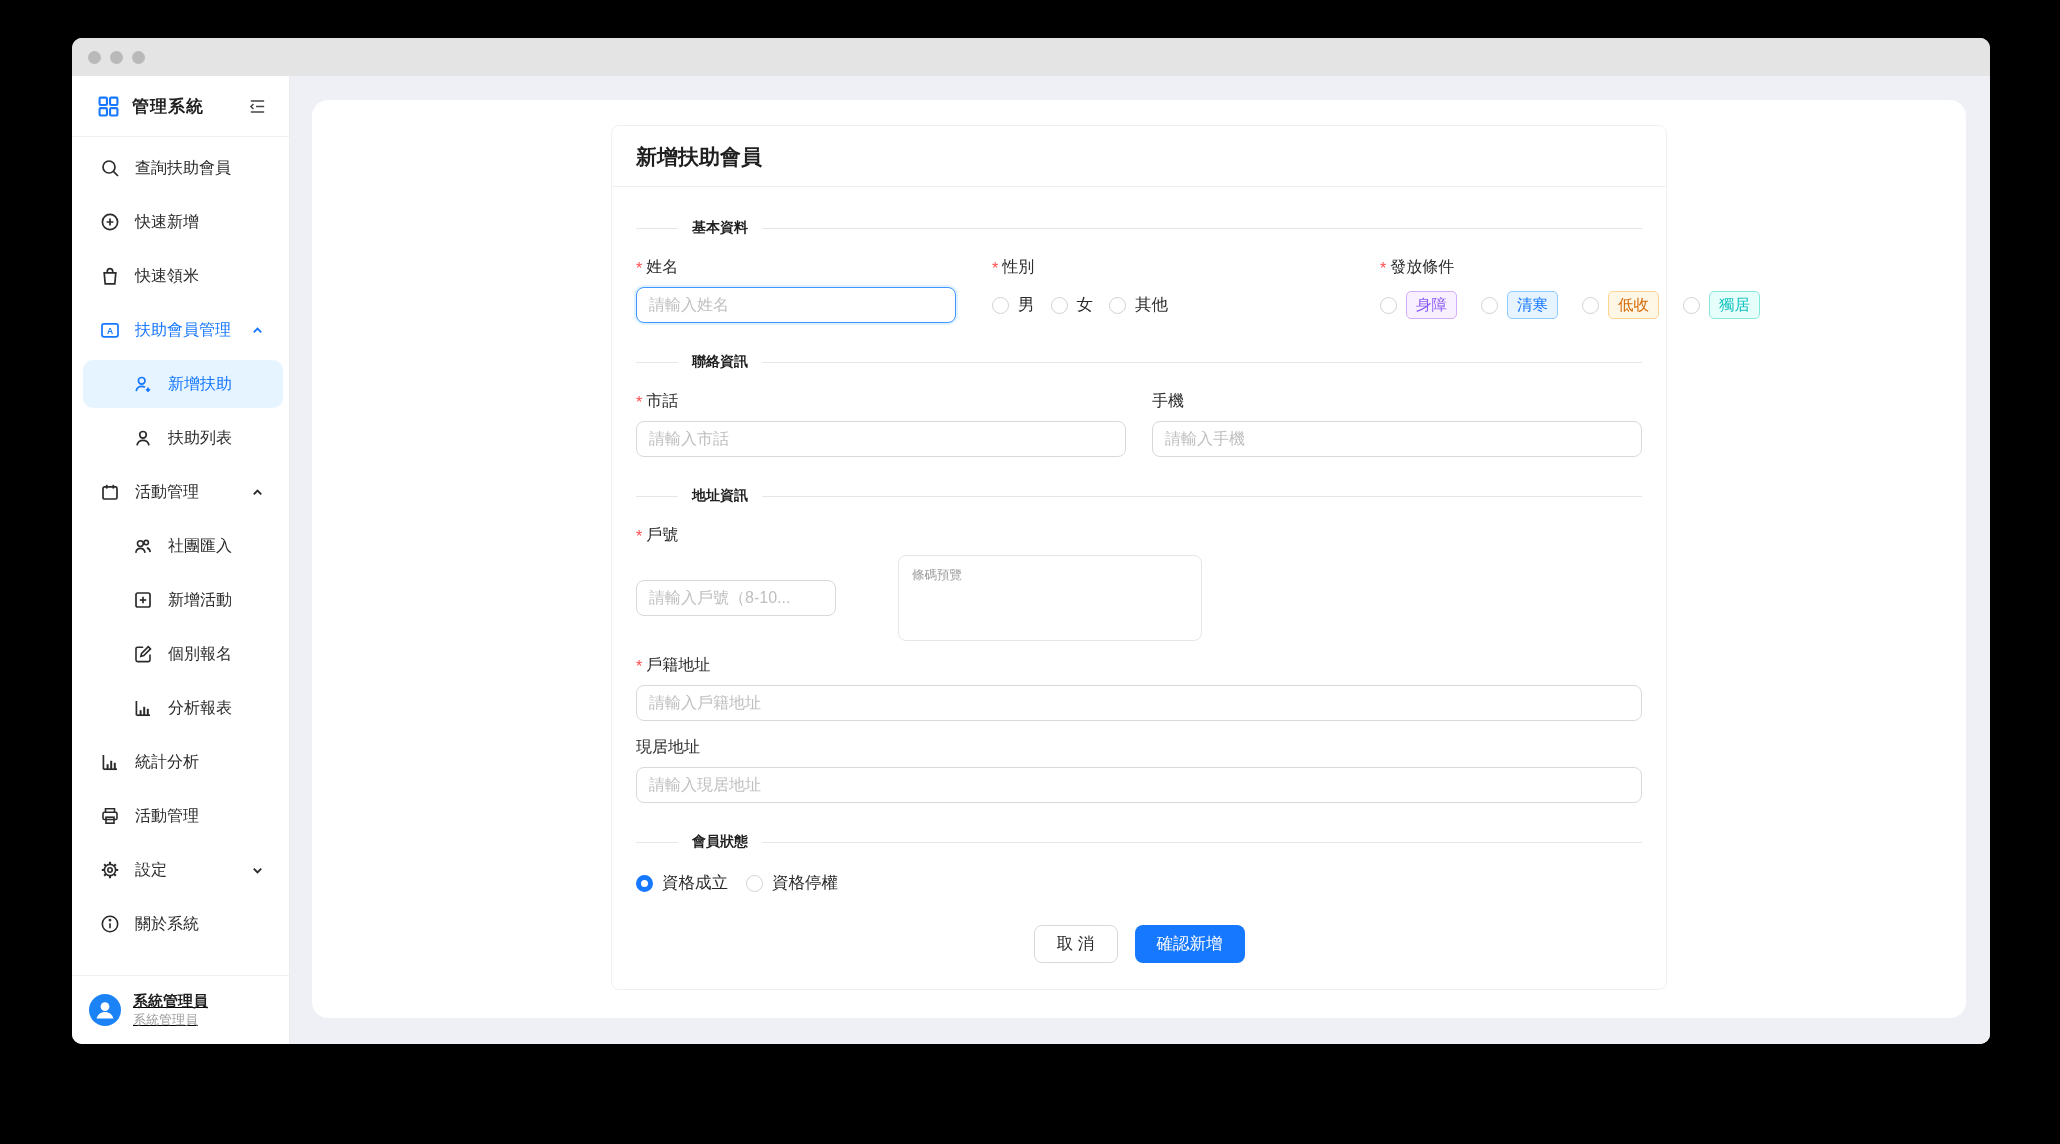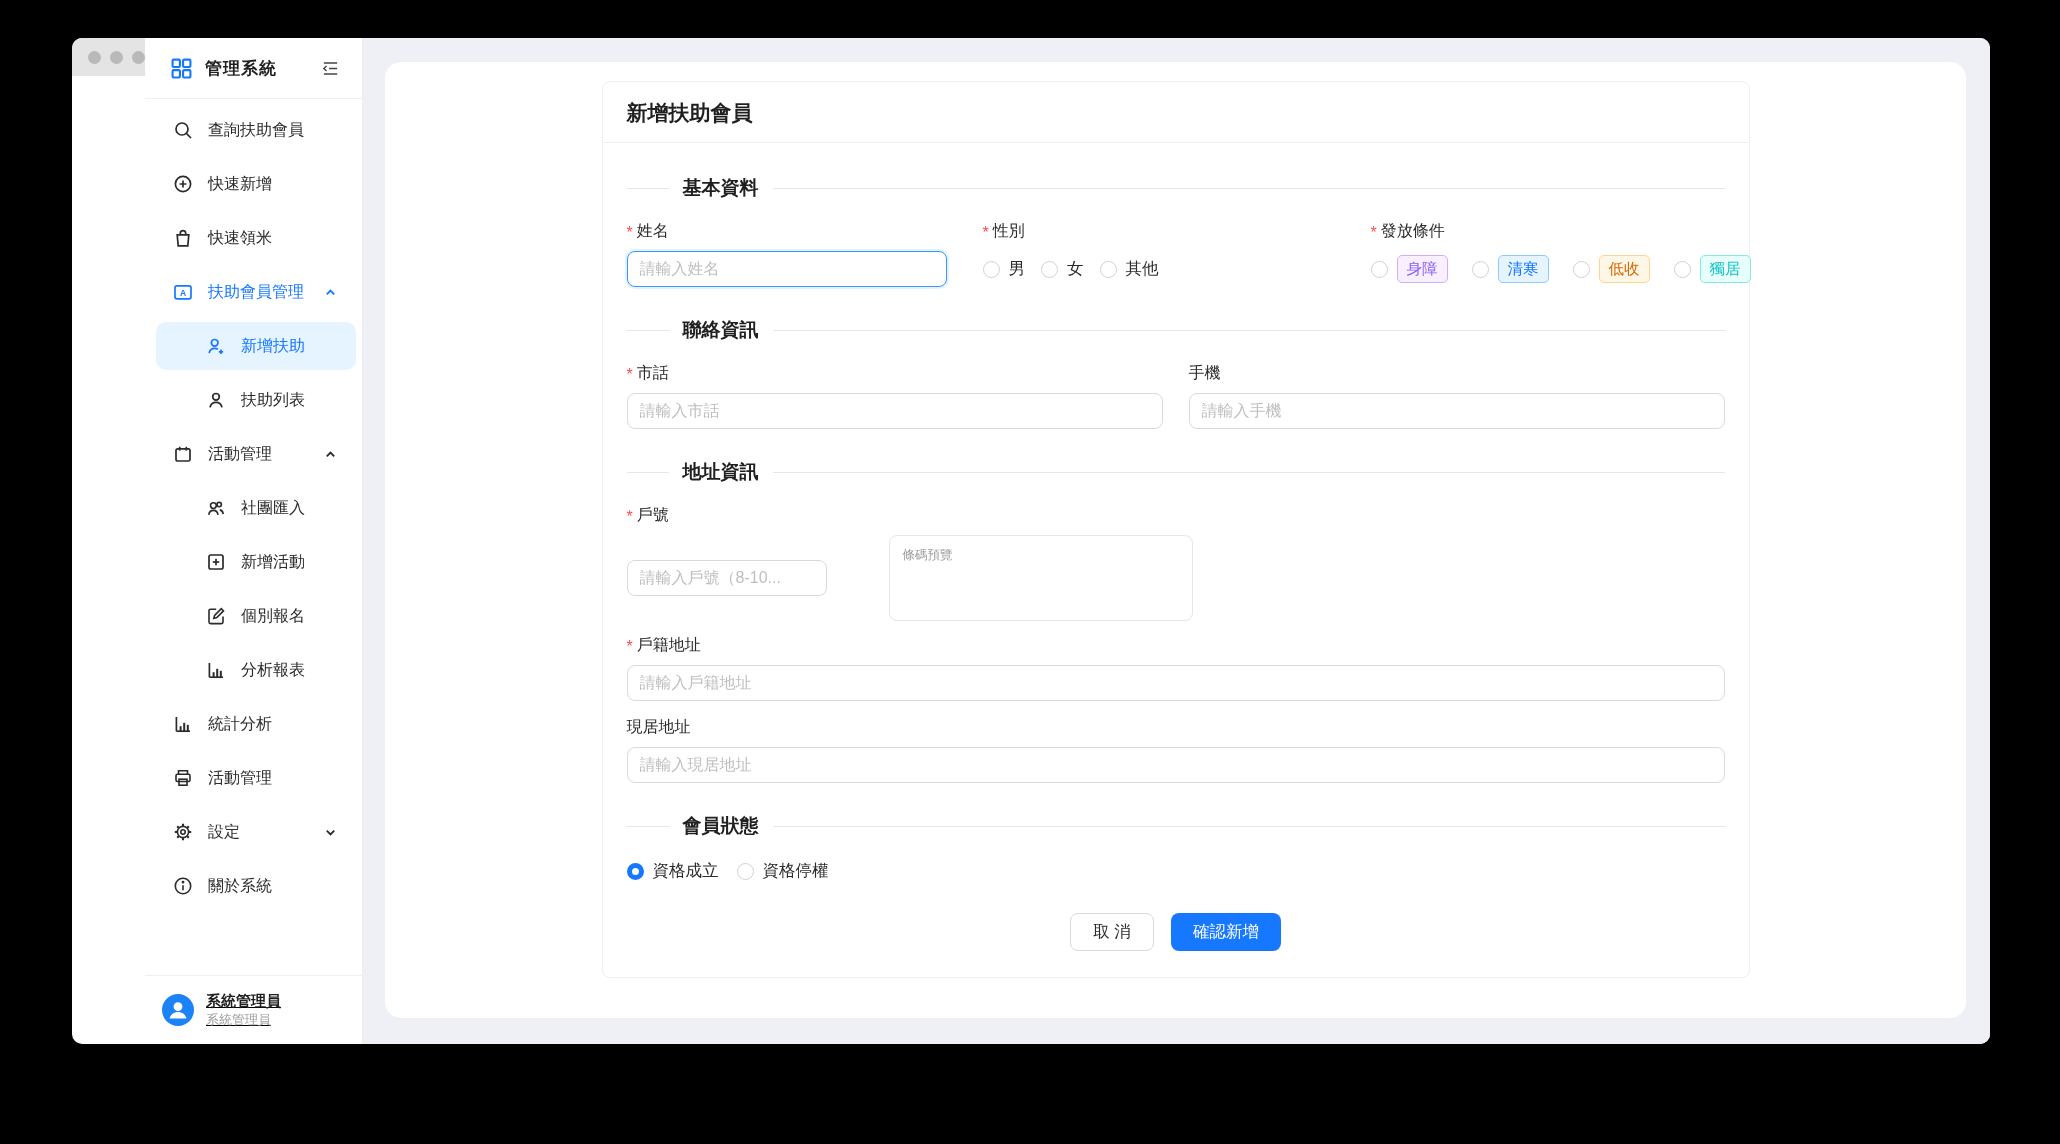--- a/index.html
+++ b/index.html
@@ -1,17 +1,17 @@
 <!DOCTYPE html>
 <html><head>
 <meta charset="utf-8">
 <style>
   * { box-sizing: border-box; margin: 0; padding: 0; }
   html,body { width: 2060px; height: 1144px; background:#000; font-family:"Liberation Sans","DejaVu Sans",sans-serif; }
-  .window { position:absolute; left:72px; top:38px; width:1918px; height:1006px; background:#fff; border-radius:10px; overflow:hidden; display:flex; flex-direction:row; }
+  .window { position:absolute; left:72px; top:38px; width:1918px; height:1006px; background:#fff; border-radius:10px; overflow:hidden; display:flex; flex-direction:column; }
   .titlebar { flex:none; height:38px; background:#e4e4e5; display:flex; align-items:center; padding-left:16px; gap:9px; }
   .dot { width:13px; height:13px; border-radius:50%; background:#b9b9ba; }
   .app { flex:1; display:flex; min-height:0; }
 
   
   .sidebar { flex:none; width:218px; background:#fff; border-right:1px solid #ececec; display:flex; flex-direction:column; }
   .sb-header { flex:none; height:61px; display:flex; align-items:center; padding:0 22px 0 26px; border-bottom:1px solid #f0f0f0; }
   .sb-title { margin-left:13px; font-size:17px; font-weight:700; color:#1f1f1f; letter-spacing:1px; }
   .collapse-btn { margin-left:auto; color:#444; display:flex; cursor:pointer; }
   .nav { padding-top:4px; overflow:hidden; }
@@ -22,25 +22,25 @@
   .nav-item.section-open { color:#1677ff; }
   .nav-item.active { height:48px; margin:3px 6px 3px 11px; padding-left:50px; background:#e6f4ff; border-radius:10px; color:#1677ff; }
   .user-box { margin-top:auto; border-top:1px solid #f0f0f0; padding:15px 10px 15px 17px; display:flex; align-items:center; gap:12px;text-decoration:underline; }
   .avatar { flex:none; width:32px; height:32px; border-radius:50%; background:#1c83f7; display:flex; align-items:center; justify-content:center; }
   .user-name { font-size:15px; font-weight:700; color:#1f1f1f; line-height:1.35; }
   .user-role { font-size:13px; color:#9b9b9b; line-height:1.35; }
 
   
   .main { flex:1; min-width:0; background:#eef0f5; padding:24px 24px 26px 22px; }
   .panel { background:#fff; border-radius:16px; height:100%; overflow:hidden; }
-  .card { width:1148px; margin:19px auto 0; background:#fff; border:1px solid #f0f0f0; border-radius:8px; }
+  .card { width:1056px; margin:25px auto 0; background:#fff; border:1px solid #f0f0f0; border-radius:8px; }
   .card-header { padding:17px 24px 15px; border-bottom:1px solid #f0f0f0; font-size:21px; font-weight:700; color:#1f1f1f; }
   .card-body { padding:2px 24px 26px; }
 
-  .divider { display:flex; align-items:center; font-size:19px; font-weight:700; color:#1f1f1f; margin:30px 0 20px; }
+  .divider { display:flex; align-items:center; font-size:14px; font-weight:700; color:#1f1f1f; margin:30px 0 20px; }
   .divider::before { content:""; width:42px; border-top:1px solid rgba(5,5,5,0.10); margin-right:14px; }
   .divider::after  { content:""; flex:1; border-top:1px solid rgba(5,5,5,0.10); margin-left:14px; }
 
   .grid-3 { display:grid; grid-template-columns:320px 352px 404px; column-gap:36px; }
   .grid-2 { display:grid; grid-template-columns:1fr 1fr; column-gap:26px; }
   .field-label { display:flex; align-items:center; gap:4px; font-size:16px; color:#2b2b2b; margin-bottom:10px; height:20px; }
   .req { color:#ff4d4f; font-size:16px; transform:translateY(2px); }
   .input { width:100%; height:36px; border:1px solid #d9d9d9; border-radius:8px; padding:0 12px; font-size:16px; color:#333; background:#fff; outline:none; font-family:inherit; }
   .input::placeholder { color:#bfbfbf; }
   .input.focused { border-color:#4096ff; box-shadow:0 0 0 2px rgba(5,145,255,0.12); }

